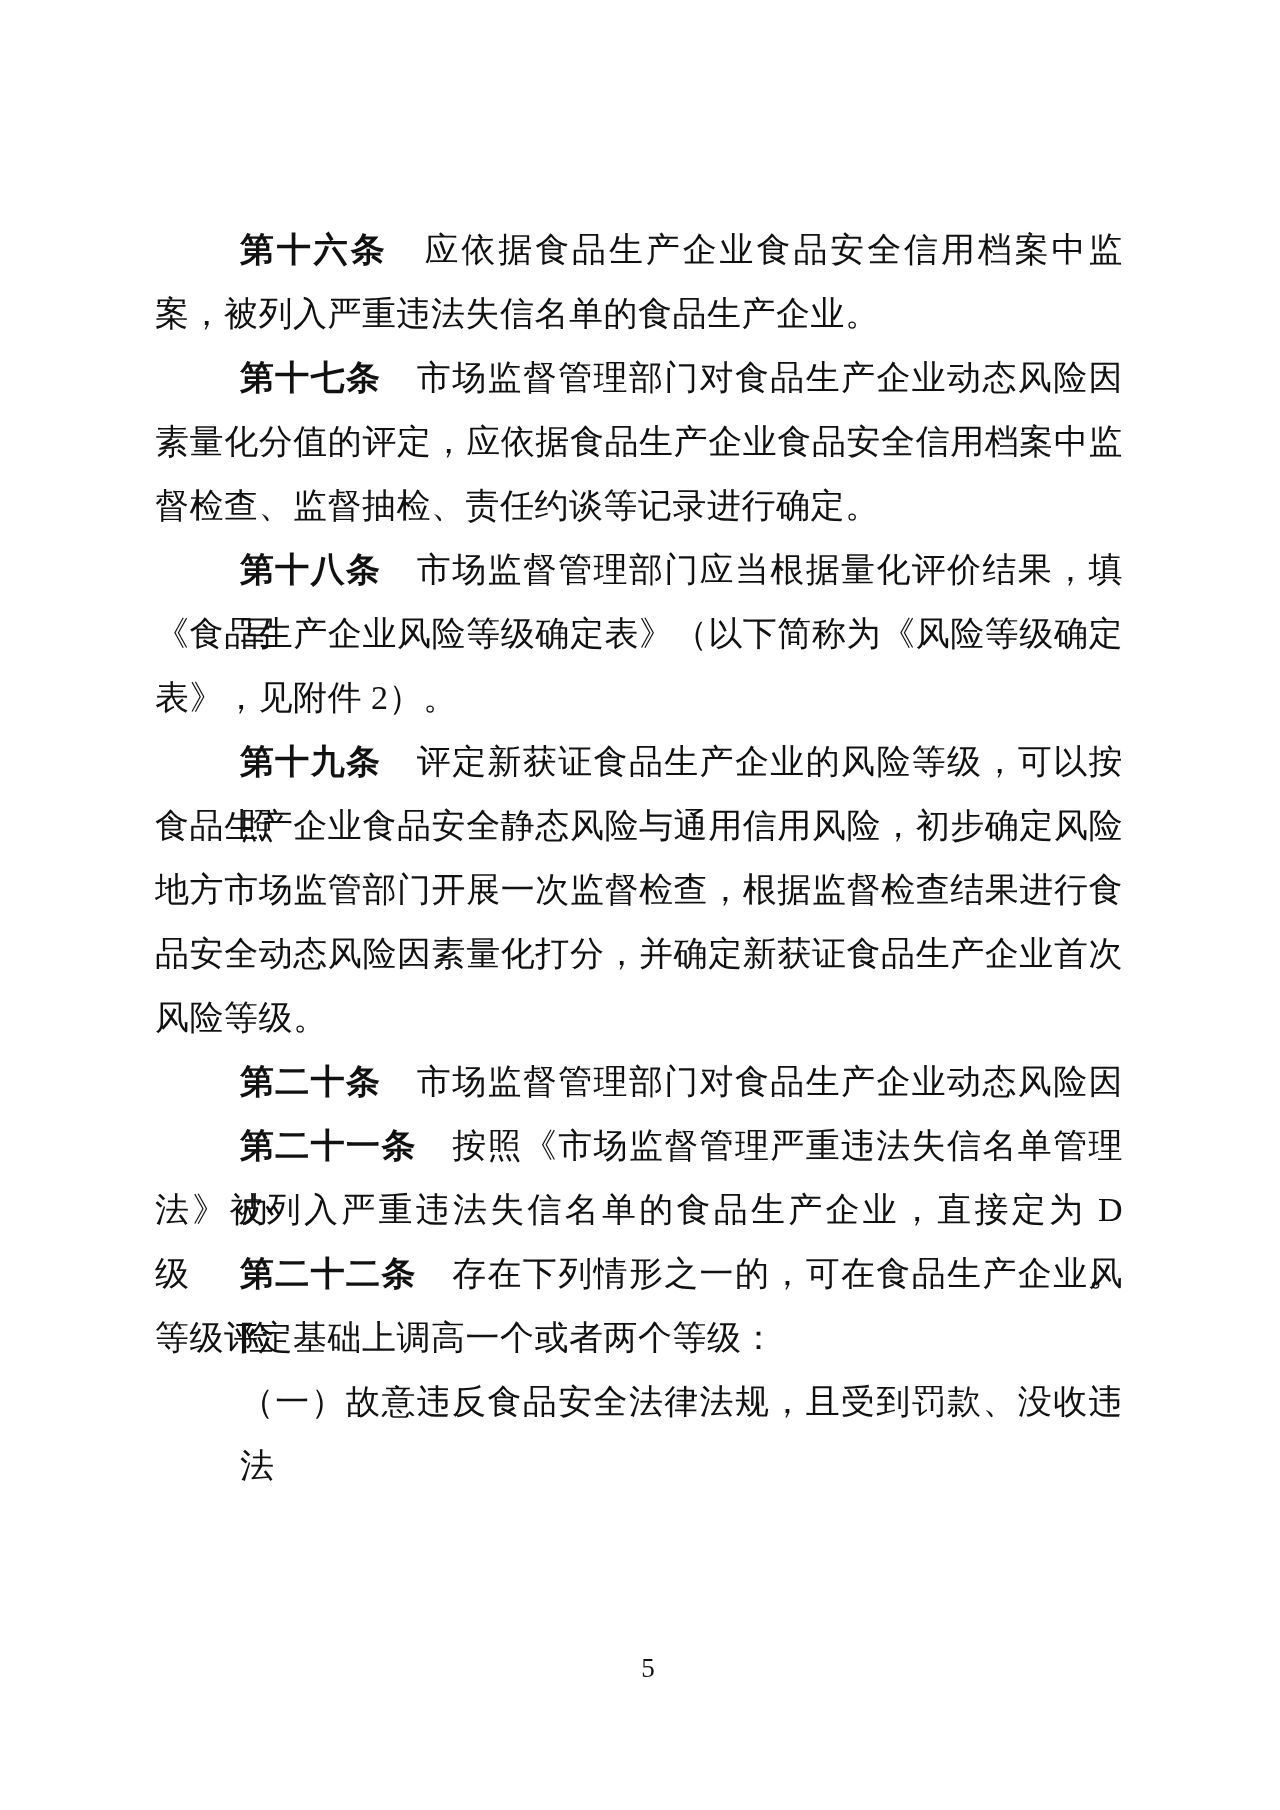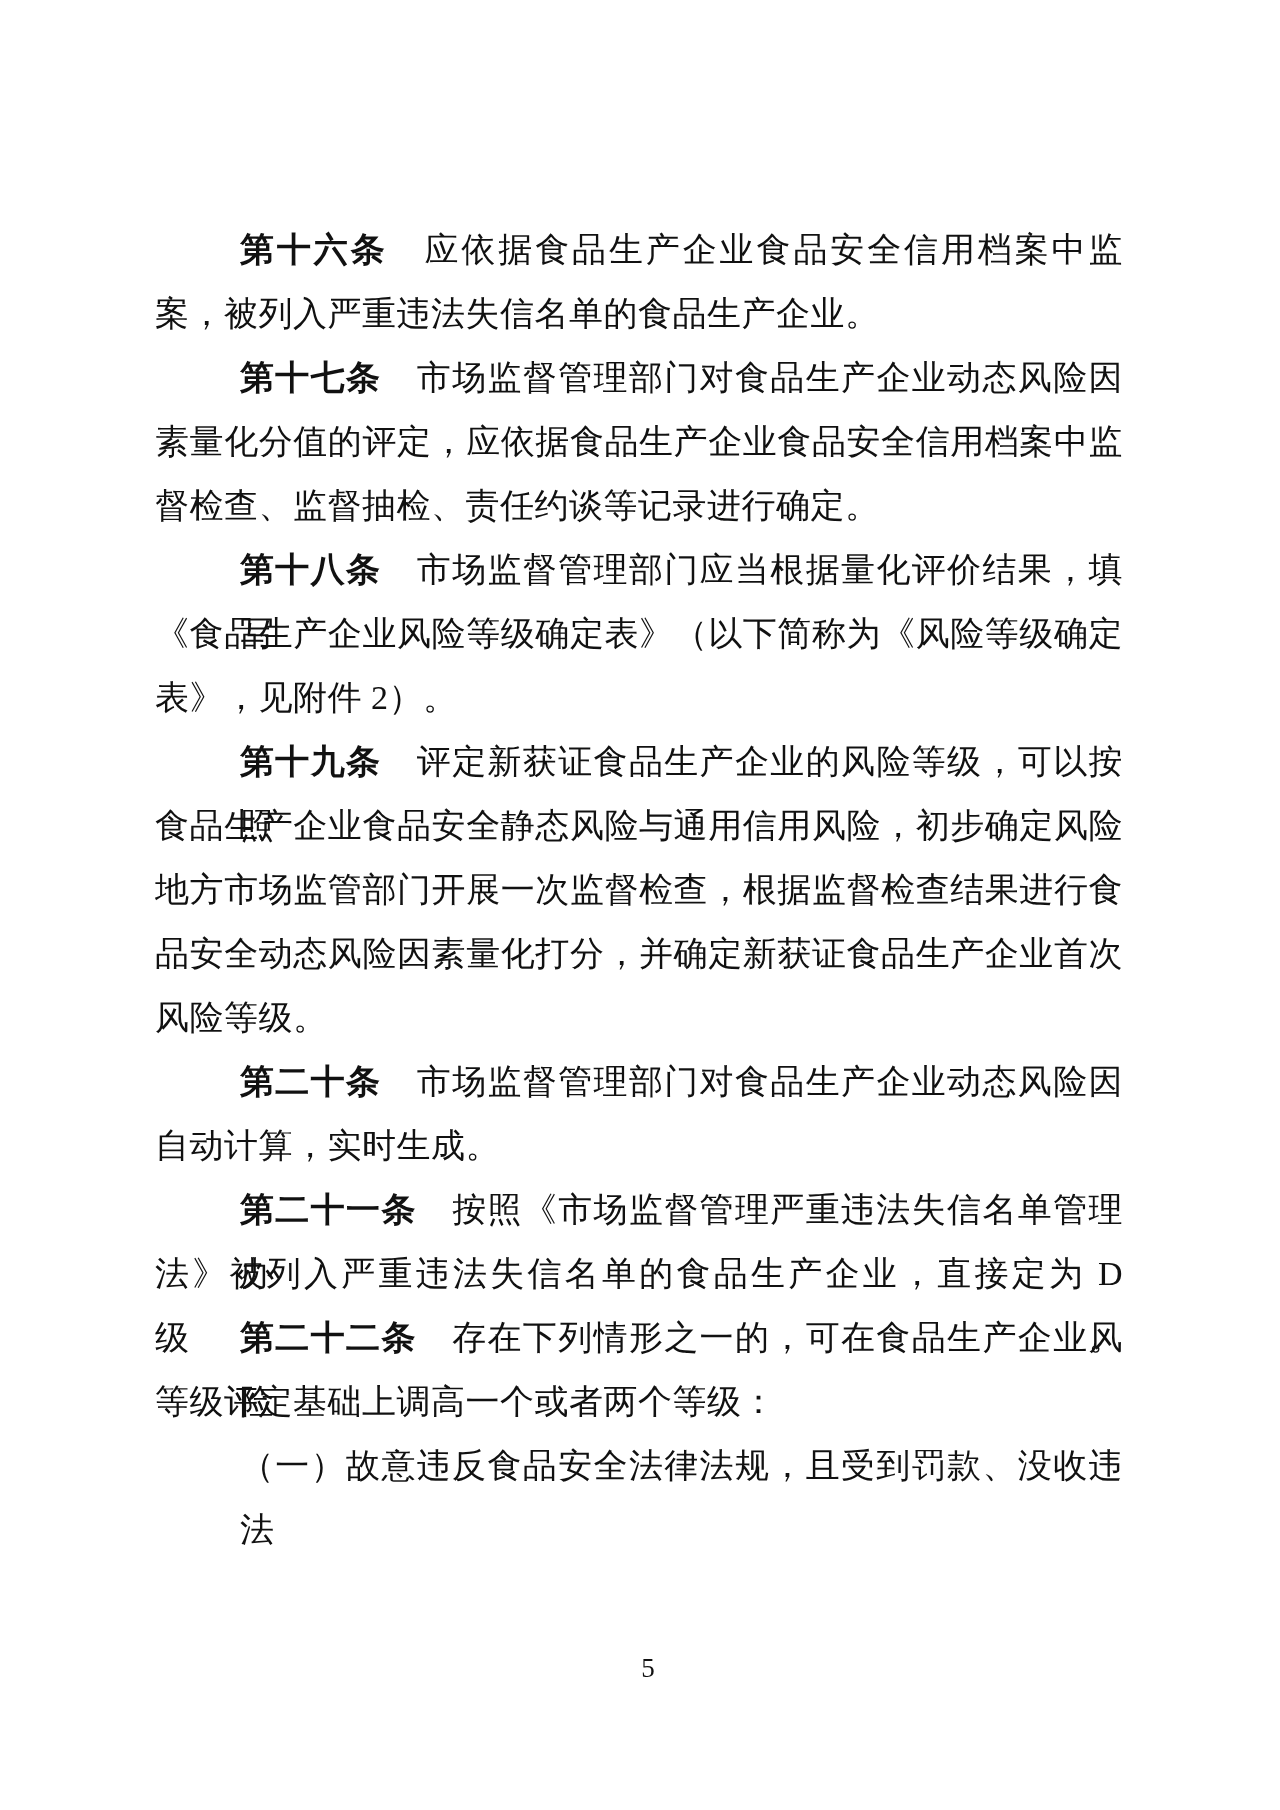--- a/index.html
+++ b/index.html
@@ -79,21 +79,20 @@
 
   <div class="line jl"><span>地方市场监管部门开展一次监督检查，根据监督检查结果进行食</span></div>
 
   <div class="line jl"><span>品安全动态风险因素量化打分，并确定新获证食品生产企业首次</span></div>
 
   <div class="line"><span>风险等级。</span></div>
 
   <div class="line jl indent"><span class="b">第二十条　</span><span>市场监督管理部门对食品生产企业动态风险因</span></div>
 
 
-  <div class="line"><span>自动计算，实时生成。</span></div>
 
   <div class="line jl indent"><span class="b">第二十一条　</span><span>按照《市场监督管理严重违法失信名单管理办</span></div>
 
   <div class="line jl"><span>法》被列入严重违法失信名单的食品生产企业，直接定为 D 级。</span></div>
 
   <div class="line jl indent"><span class="b">第二十二条　</span><span>存在下列情形之一的，可在食品生产企业风险</span></div>
 
   <div class="line"><span>等级评定基础上调高一个或者两个等级：</span></div>
 
   <div class="line jl indent"><span>（一）故意违反食品安全法律法规，且受到罚款、没收违法</span></div>

